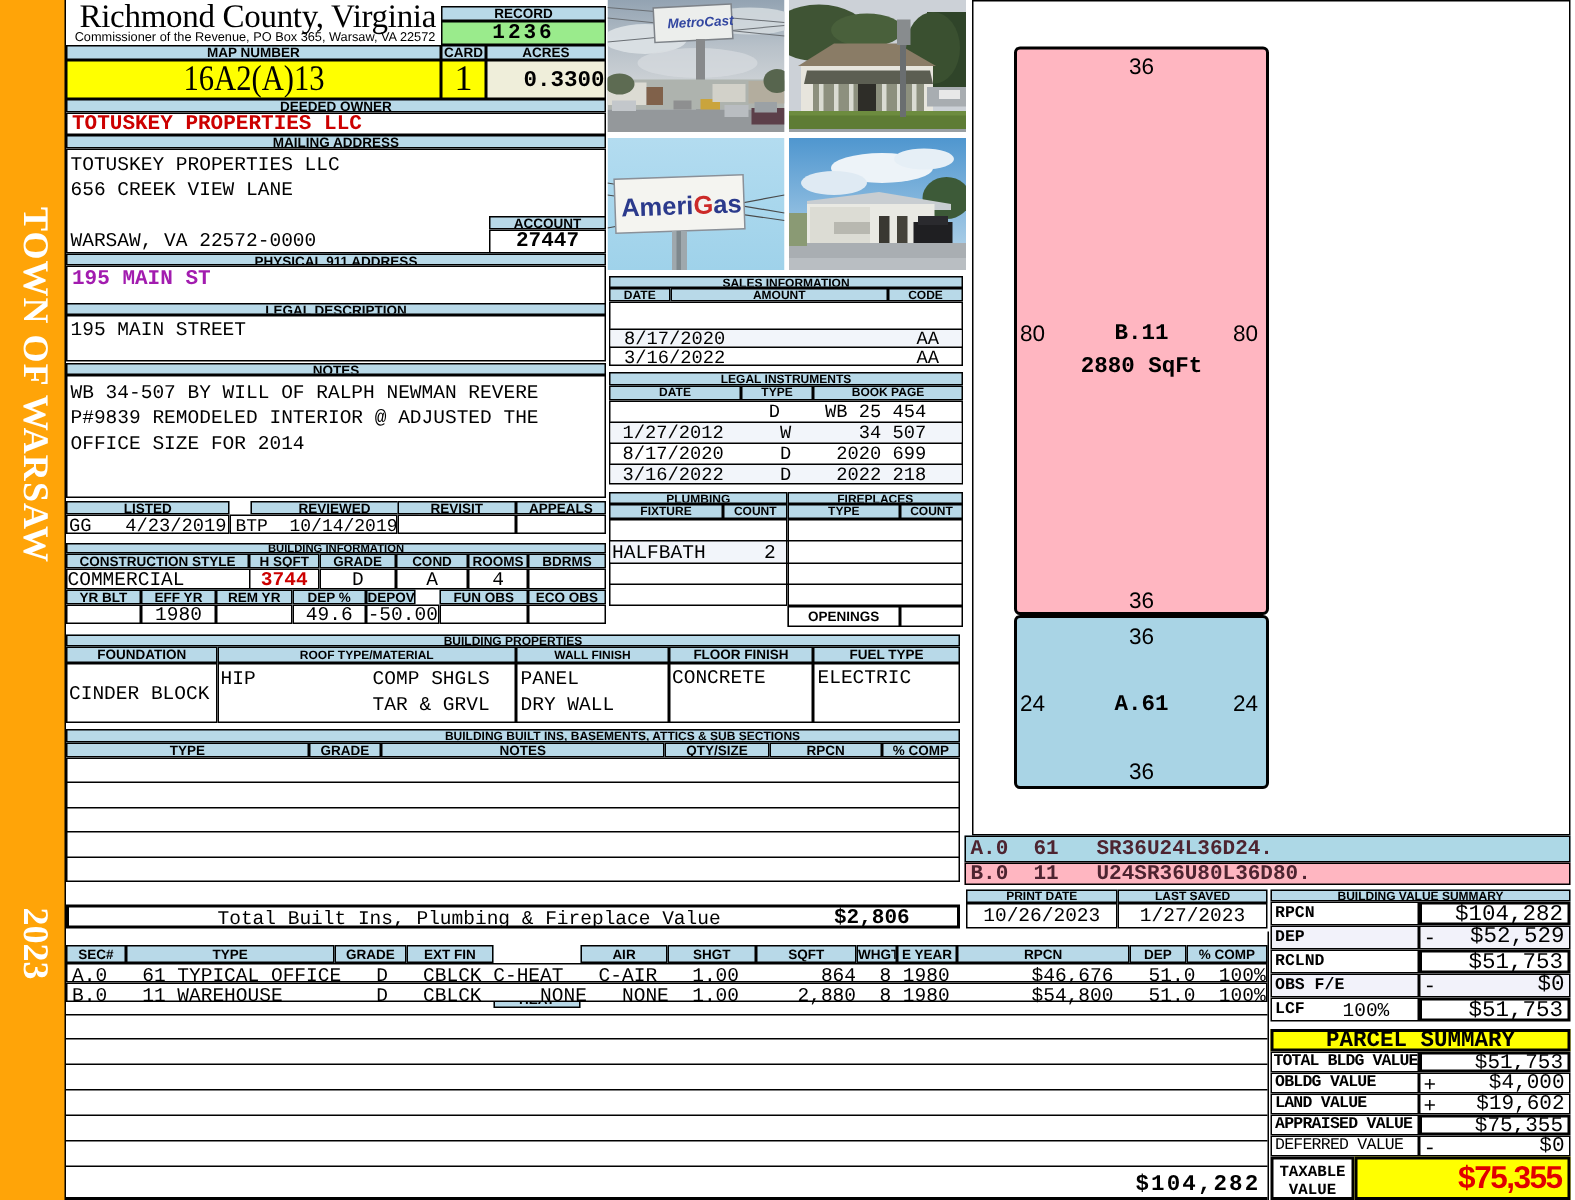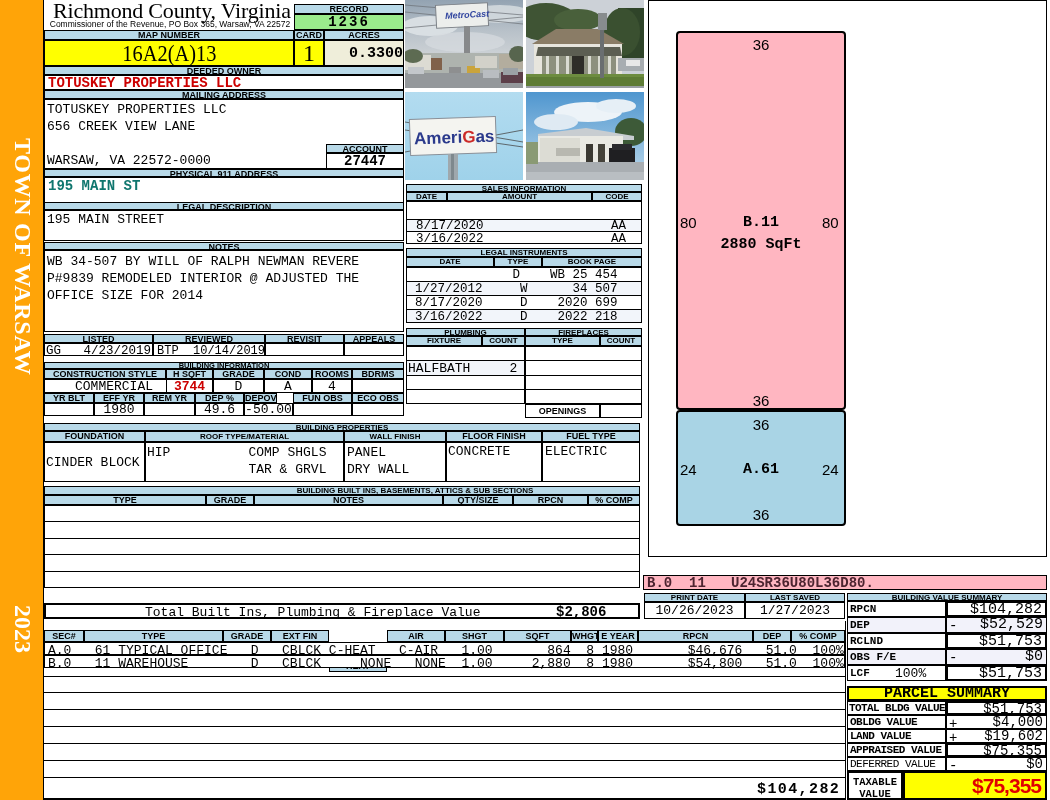--- a/index.html
+++ b/index.html
@@ -50,39 +50,39 @@
 656 CREEK VIEW LANE
 
 WARSAW, VA 22572-0000</div>
 
 <div class="h" style="left:326px;top:144px;width:78px;height:9px">ACCOUNT</div>
 
 <div class="bx c" style="left:326px;top:153px;width:78px;height:16px;font-weight:bold;font-size:14px;line-height:15px;text-align:center">27447</div>
 
 <div class="h" style="left:44px;top:169px;width:360px;height:8px">PHYSICAL 911 ADDRESS</div>
 
-<div class="bx c" style="left:44px;top:177px;width:360px;height:29px;color:#0f766e;font-weight:bold;font-size:14px;line-height:16px;padding-left:3px">195 MAIN ST</div>
+<div class="bx c" style="left:44px;top:177px;width:360px;height:29px;color:#a21caf;font-weight:bold;font-size:14px;line-height:16px;padding-left:3px">195 MAIN ST</div>
 
 <div class="h" style="left:44px;top:202px;width:360px;height:8px">LEGAL DESCRIPTION</div>
 
 <div class="bx" style="left:44px;top:210px;width:360px;height:31px"></div>
 
 <div class="t" style="left:47px;top:212px;font-size:13px">195 MAIN STREET</div>
 
 <div class="h" style="left:44px;top:242px;width:360px;height:8px">NOTES</div>
 
 <div class="bx" style="left:44px;top:250px;width:360px;height:82px"></div>
 
 <div class="t" style="left:47px;top:253px;font-size:13px;line-height:17px">WB 34-507 BY WILL OF RALPH NEWMAN REVERE
 P#9839 REMODELED INTERIOR @ ADJUSTED THE
 OFFICE SIZE FOR 2014</div>
 
 <div class="h" style="left:44px;top:334px;width:109px;height:9px">LISTED</div>
 
-<div class="h" style="left:153px;top:334px;width:112px;height:9px">REVIEWED</div>
+<div class="h" style="left:167px;top:334px;width:112px;height:9px">REVIEWED</div>
 
 <div class="h" style="left:265px;top:334px;width:79px;height:9px">REVISIT</div>
 
 <div class="h" style="left:344px;top:334px;width:60px;height:9px">APPEALS</div>
 
 <div class="bx" style="left:44px;top:343px;width:109px;height:13px"></div>
 
 <div class="bx" style="left:153px;top:343px;width:112px;height:13px"></div>
 
 <div class="bx" style="left:265px;top:343px;width:79px;height:13px"></div>
@@ -100,21 +100,21 @@
 <div class="h" style="left:166px;top:369px;width:47px;height:10px">H SQFT</div>
 
 <div class="h" style="left:213px;top:369px;width:51px;height:10px">GRADE</div>
 
 <div class="h" style="left:264px;top:369px;width:48px;height:10px">COND</div>
 
 <div class="h" style="left:312px;top:369px;width:40px;height:10px">ROOMS</div>
 
 <div class="h" style="left:352px;top:369px;width:52px;height:10px">BDRMS</div>
 
-<div class="bx c" style="left:44px;top:379px;width:140px;height:14px;font-size:13px;line-height:13px;text-align:center">COMMERCIAL</div>
+<div class="bx c" style="left:44px;top:379px;width:140px;height:14px;font-size:13px;line-height:13px;">COMMERCIAL</div>
 
 <div class="bx c" style="left:166px;top:379px;width:47px;height:14px;font-size:13px;line-height:13px;text-align:center;color:#cc0000;font-weight:bold">3744</div>
 
 <div class="bx c" style="left:213px;top:379px;width:51px;height:14px;font-size:13px;line-height:13px;text-align:center">D</div>
 
 <div class="bx c" style="left:264px;top:379px;width:48px;height:14px;font-size:13px;line-height:13px;text-align:center">A</div>
 
 <div class="bx c" style="left:312px;top:379px;width:40px;height:14px;font-size:13px;line-height:13px;text-align:center">4</div>
 
 <div class="bx" style="left:352px;top:379px;width:52px;height:14px"></div>
@@ -343,20 +343,21 @@
 <div style="position:absolute;left:676px;top:416px;width:170px;text-align:center;font:15px 'Liberation Sans',sans-serif">36</div>
 
 <div style="position:absolute;left:680px;top:461px;width:24px;font:15px 'Liberation Sans',sans-serif">24</div>
 
 <div class="t" style="left:676px;top:461px;width:170px;text-align:center;font-weight:bold;font-size:15px">A.61</div>
 
 <div style="position:absolute;left:822px;top:461px;width:24px;font:15px 'Liberation Sans',sans-serif">24</div>
 
 <div style="position:absolute;left:676px;top:506px;width:170px;text-align:center;font:15px 'Liberation Sans',sans-serif">36</div>
 
+<div class="bx c" style="left:643px;top:557px;width:404px;height:18px;background:#add8e6;color:#4d2430;font-weight:bold;font-size:14px;line-height:16px;padding-left:3px">A.0  61   SR36U24L36D24.</div>
 
 <div class="bx c" style="left:643px;top:575px;width:404px;height:15px;background:#ffb6c1;color:#4d2430;font-weight:bold;font-size:14px;line-height:14px;padding-left:3px">B.0  11   U24SR36U80L36D80.</div>
 
 <div class="h" style="left:644px;top:593px;width:101px;height:9px;font-size:8px">PRINT DATE</div>
 
 <div class="h" style="left:745px;top:593px;width:100px;height:9px;font-size:8px">LAST SAVED</div>
 
 <div class="bx c" style="left:644px;top:602px;width:101px;height:17px;font-size:13px;line-height:15px;text-align:center">10/26/2023</div>
 
 <div class="bx c" style="left:745px;top:602px;width:100px;height:17px;font-size:13px;line-height:15px;text-align:center">1/27/2023</div>

